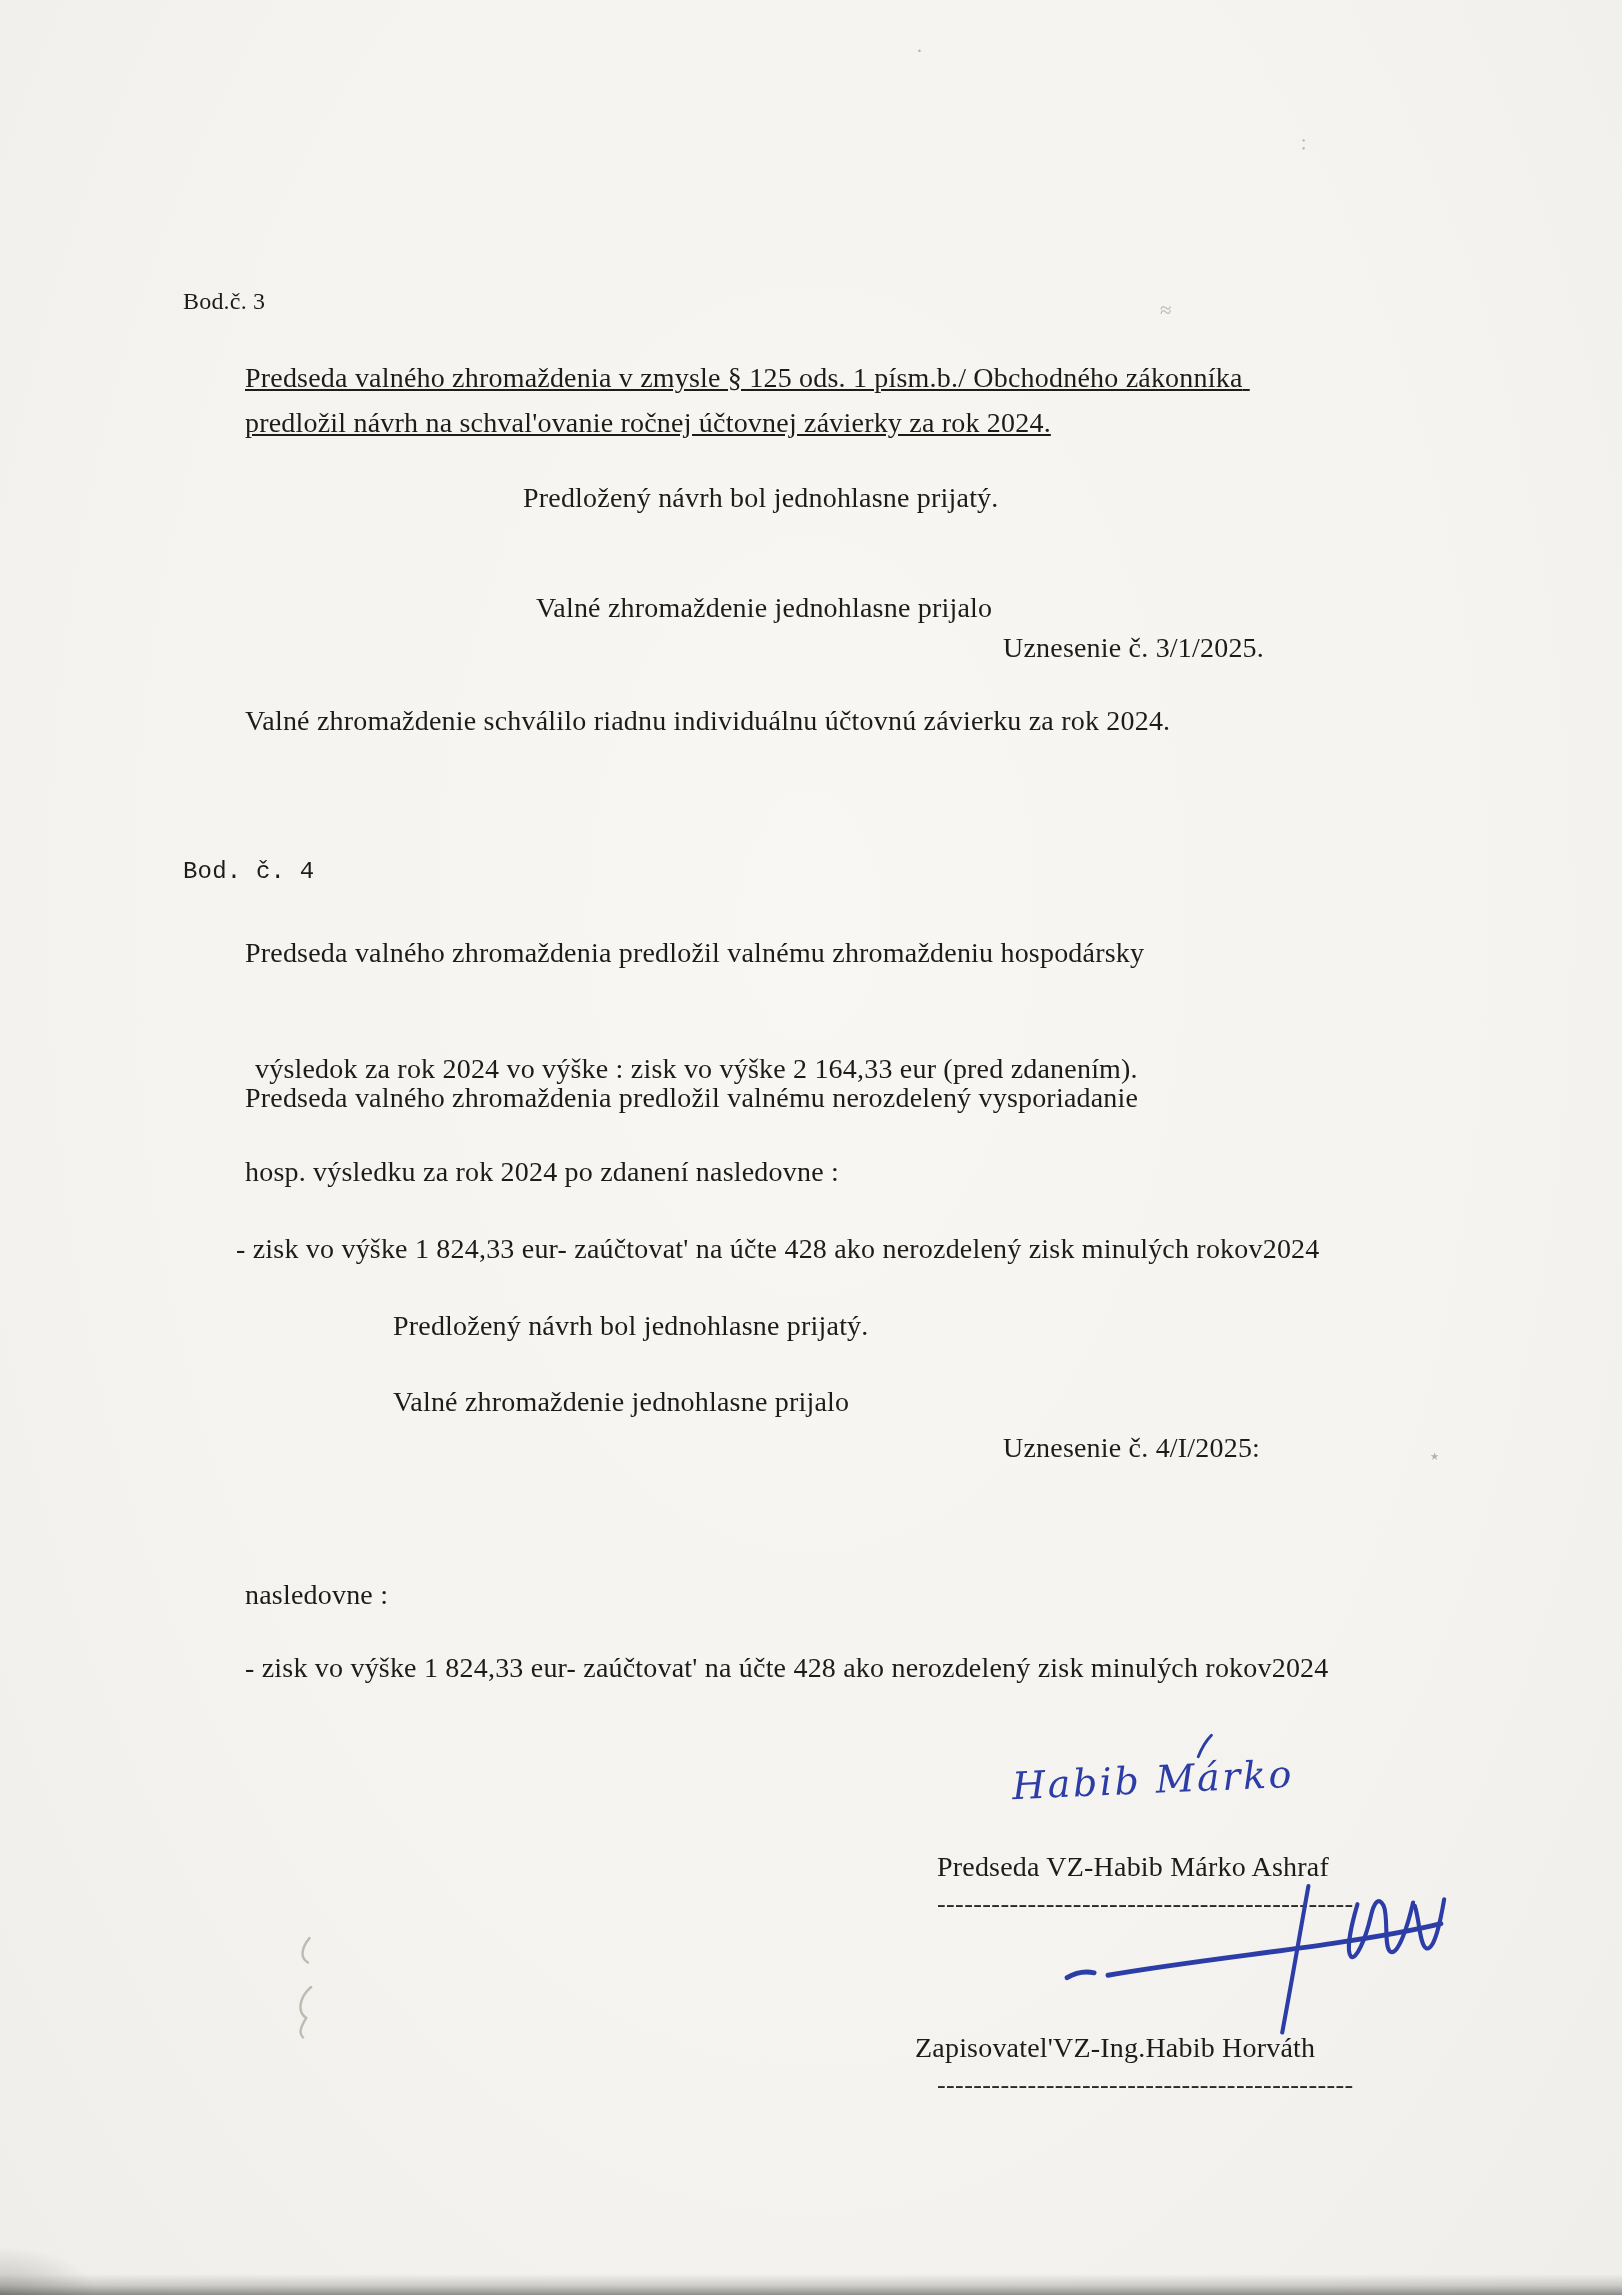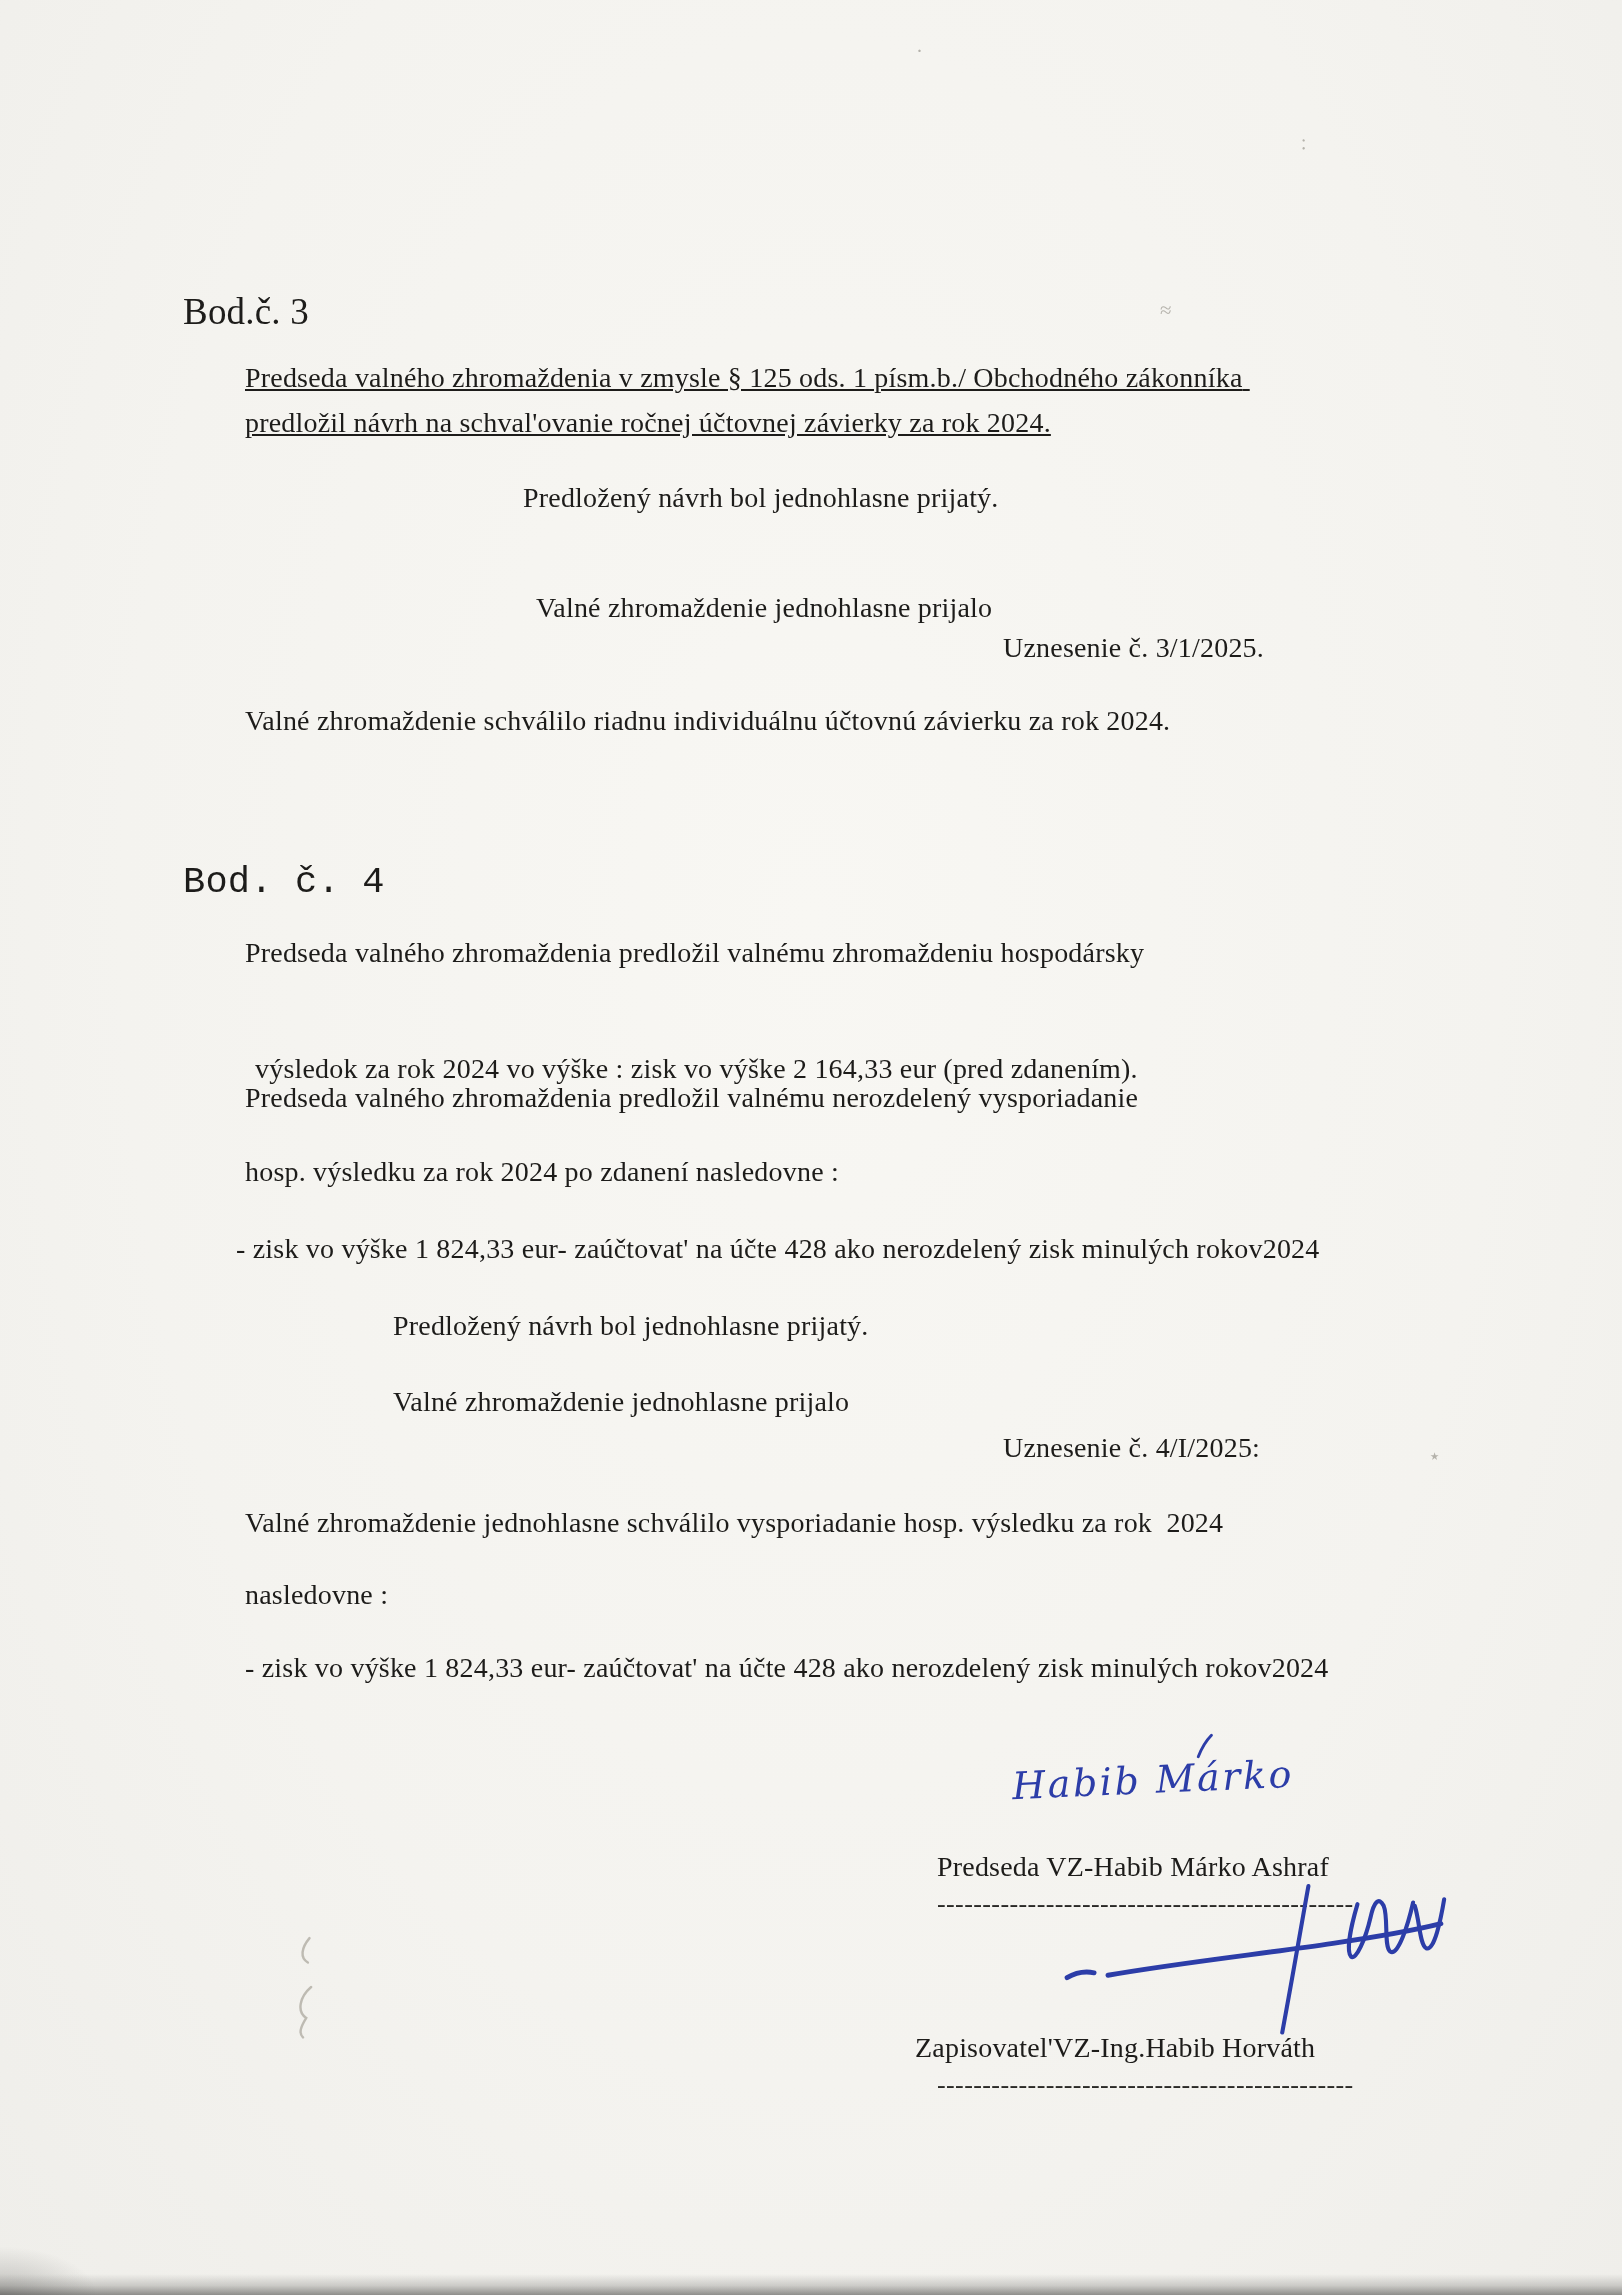--- a/index.html
+++ b/index.html
@@ -19,21 +19,21 @@
     overflow: hidden;
   }
   .txt {
     position: absolute;
     font-size: 28px;
     line-height: 1.6;
     white-space: pre-wrap;
     letter-spacing: 0.2px;
   }
   .heading {
-    font-size: 37px;
+    font-size: 24px;
   }
   .para {
     width: 1096px;
     text-decoration: underline;
   }
   .dashes {
     letter-spacing: 0.4px;
     font-size: 26px;
     color: #2a2926;
   }
@@ -92,21 +92,20 @@
   <div class="txt heading" style="left:183px; top:853px;font-family:Liberation Mono, monospace;">Bod. č. 4</div>
 
   <div class="txt" style="left:245px; top:931px;">Predseda valného zhromaždenia predložil valnému zhromaždeniu hospodársky</div>
   <div class="txt" style="left:255px; top:1003px;margin-top:44px;">výsledok za rok 2024 vo výške : zisk vo výške 2 164,33 eur (pred zdanením).</div>
   <div class="txt" style="left:245px; top:1076px;">Predseda valného zhromaždenia predložil valnému nerozdelený vysporiadanie</div>
   <div class="txt" style="left:245px; top:1150px;">hosp. výsledku za rok 2024 po zdanení nasledovne :</div>
   <div class="txt" style="left:236px; top:1227px;">- zisk vo výške 1 824,33 eur- zaúčtovat' na účte 428 ako nerozdelený zisk minulých rokov2024</div>
   <div class="txt" style="left:393px; top:1304px;">Predložený návrh bol jednohlasne prijatý.</div>
   <div class="txt" style="left:393px; top:1380px;">Valné zhromaždenie jednohlasne prijalo</div>
   <div class="txt" style="left:1003px; top:1426px;">Uznesenie č. 4/I/2025:</div>
-  <div class="txt" style="left:245px; top:1501px;">Valné zhromaždenie jednohlasne schválilo vysporiadanie hosp. výsledku za rok  2024</div>
   <div class="txt" style="left:245px; top:1573px;">nasledovne :</div>
   <div class="txt" style="left:245px; top:1646px;">- zisk vo výške 1 824,33 eur- zaúčtovat' na účte 428 ako nerozdelený zisk minulých rokov2024</div>
 
   <div class="handwriting" style="left:1012px; top:1758px;">Habib Márko</div>
   <svg class="sig-svg" style="left:1190px; top:1732px;" width="33" height="33" viewBox="0 0 40 40">
     <path d="M 10 30 C 14 20, 20 10, 26 4" stroke="#2c3da8" stroke-width="3.5" fill="none" stroke-linecap="round"></path>
   </svg>
 
   <div class="txt" style="left:937px; top:1845px;">Predseda VZ-Habib Márko Ashraf</div>
   <div class="txt dashes" style="left:937px; top:1883px;">----------------------------------------------</div>

